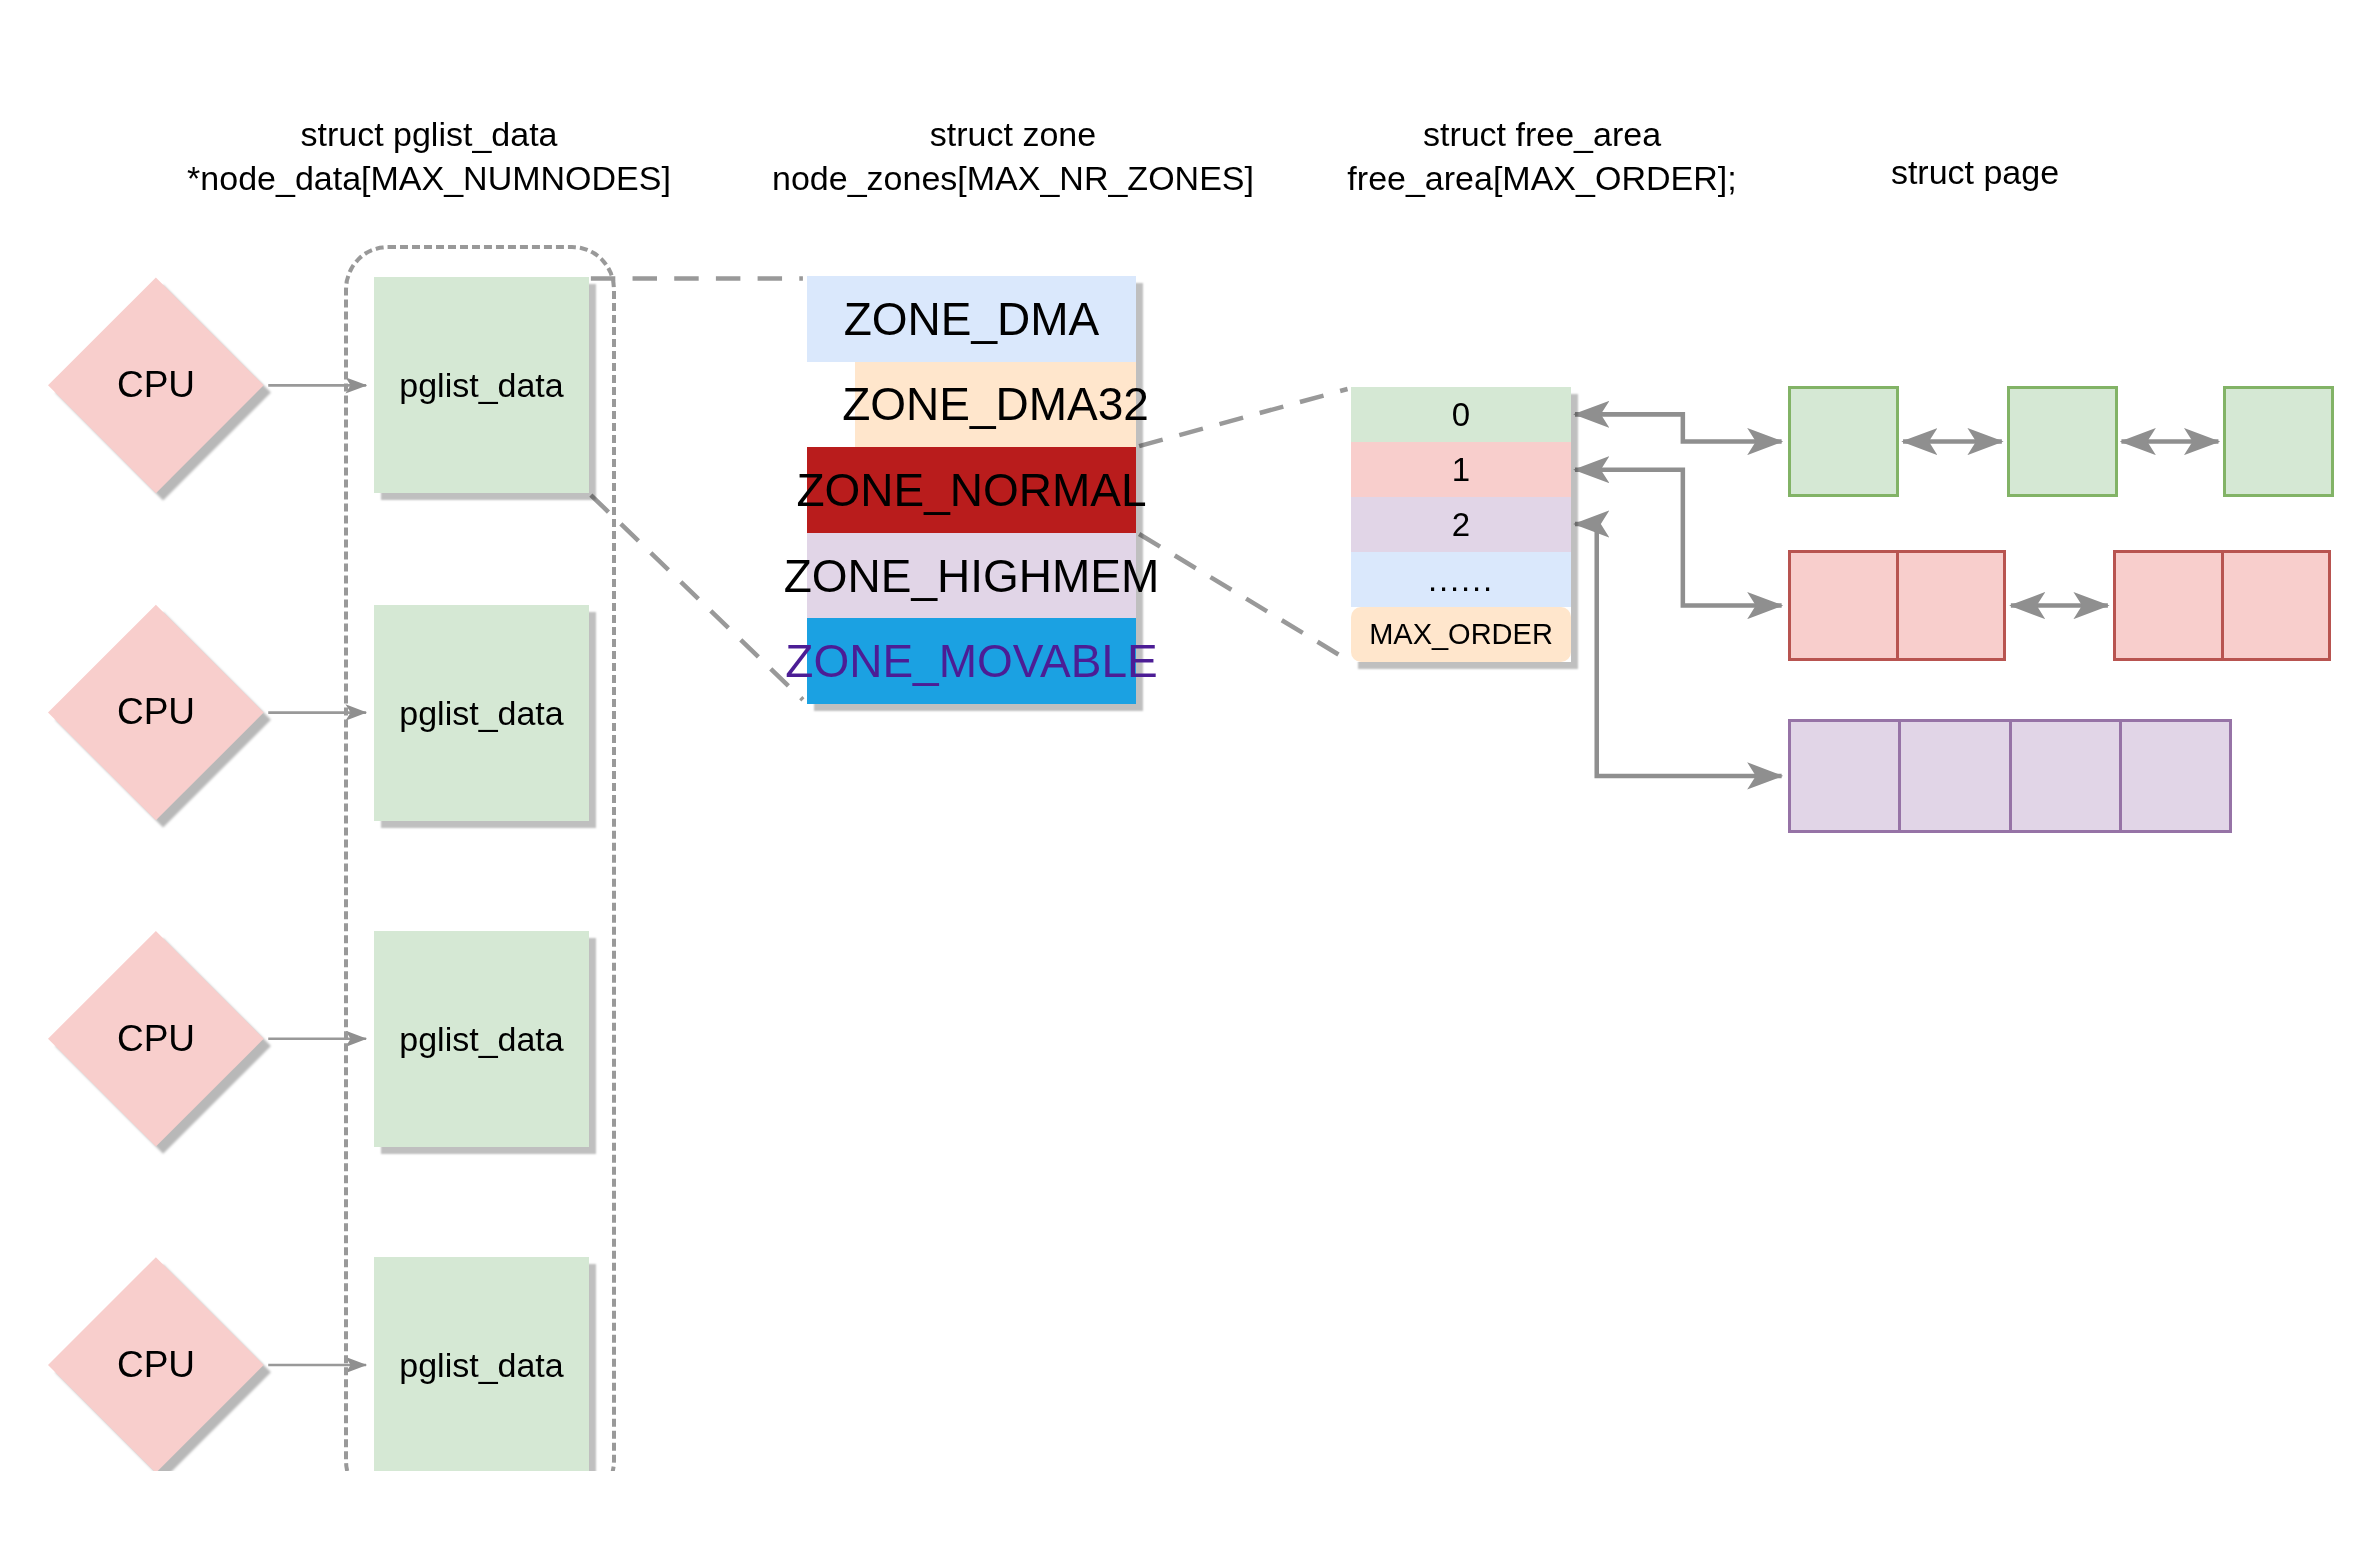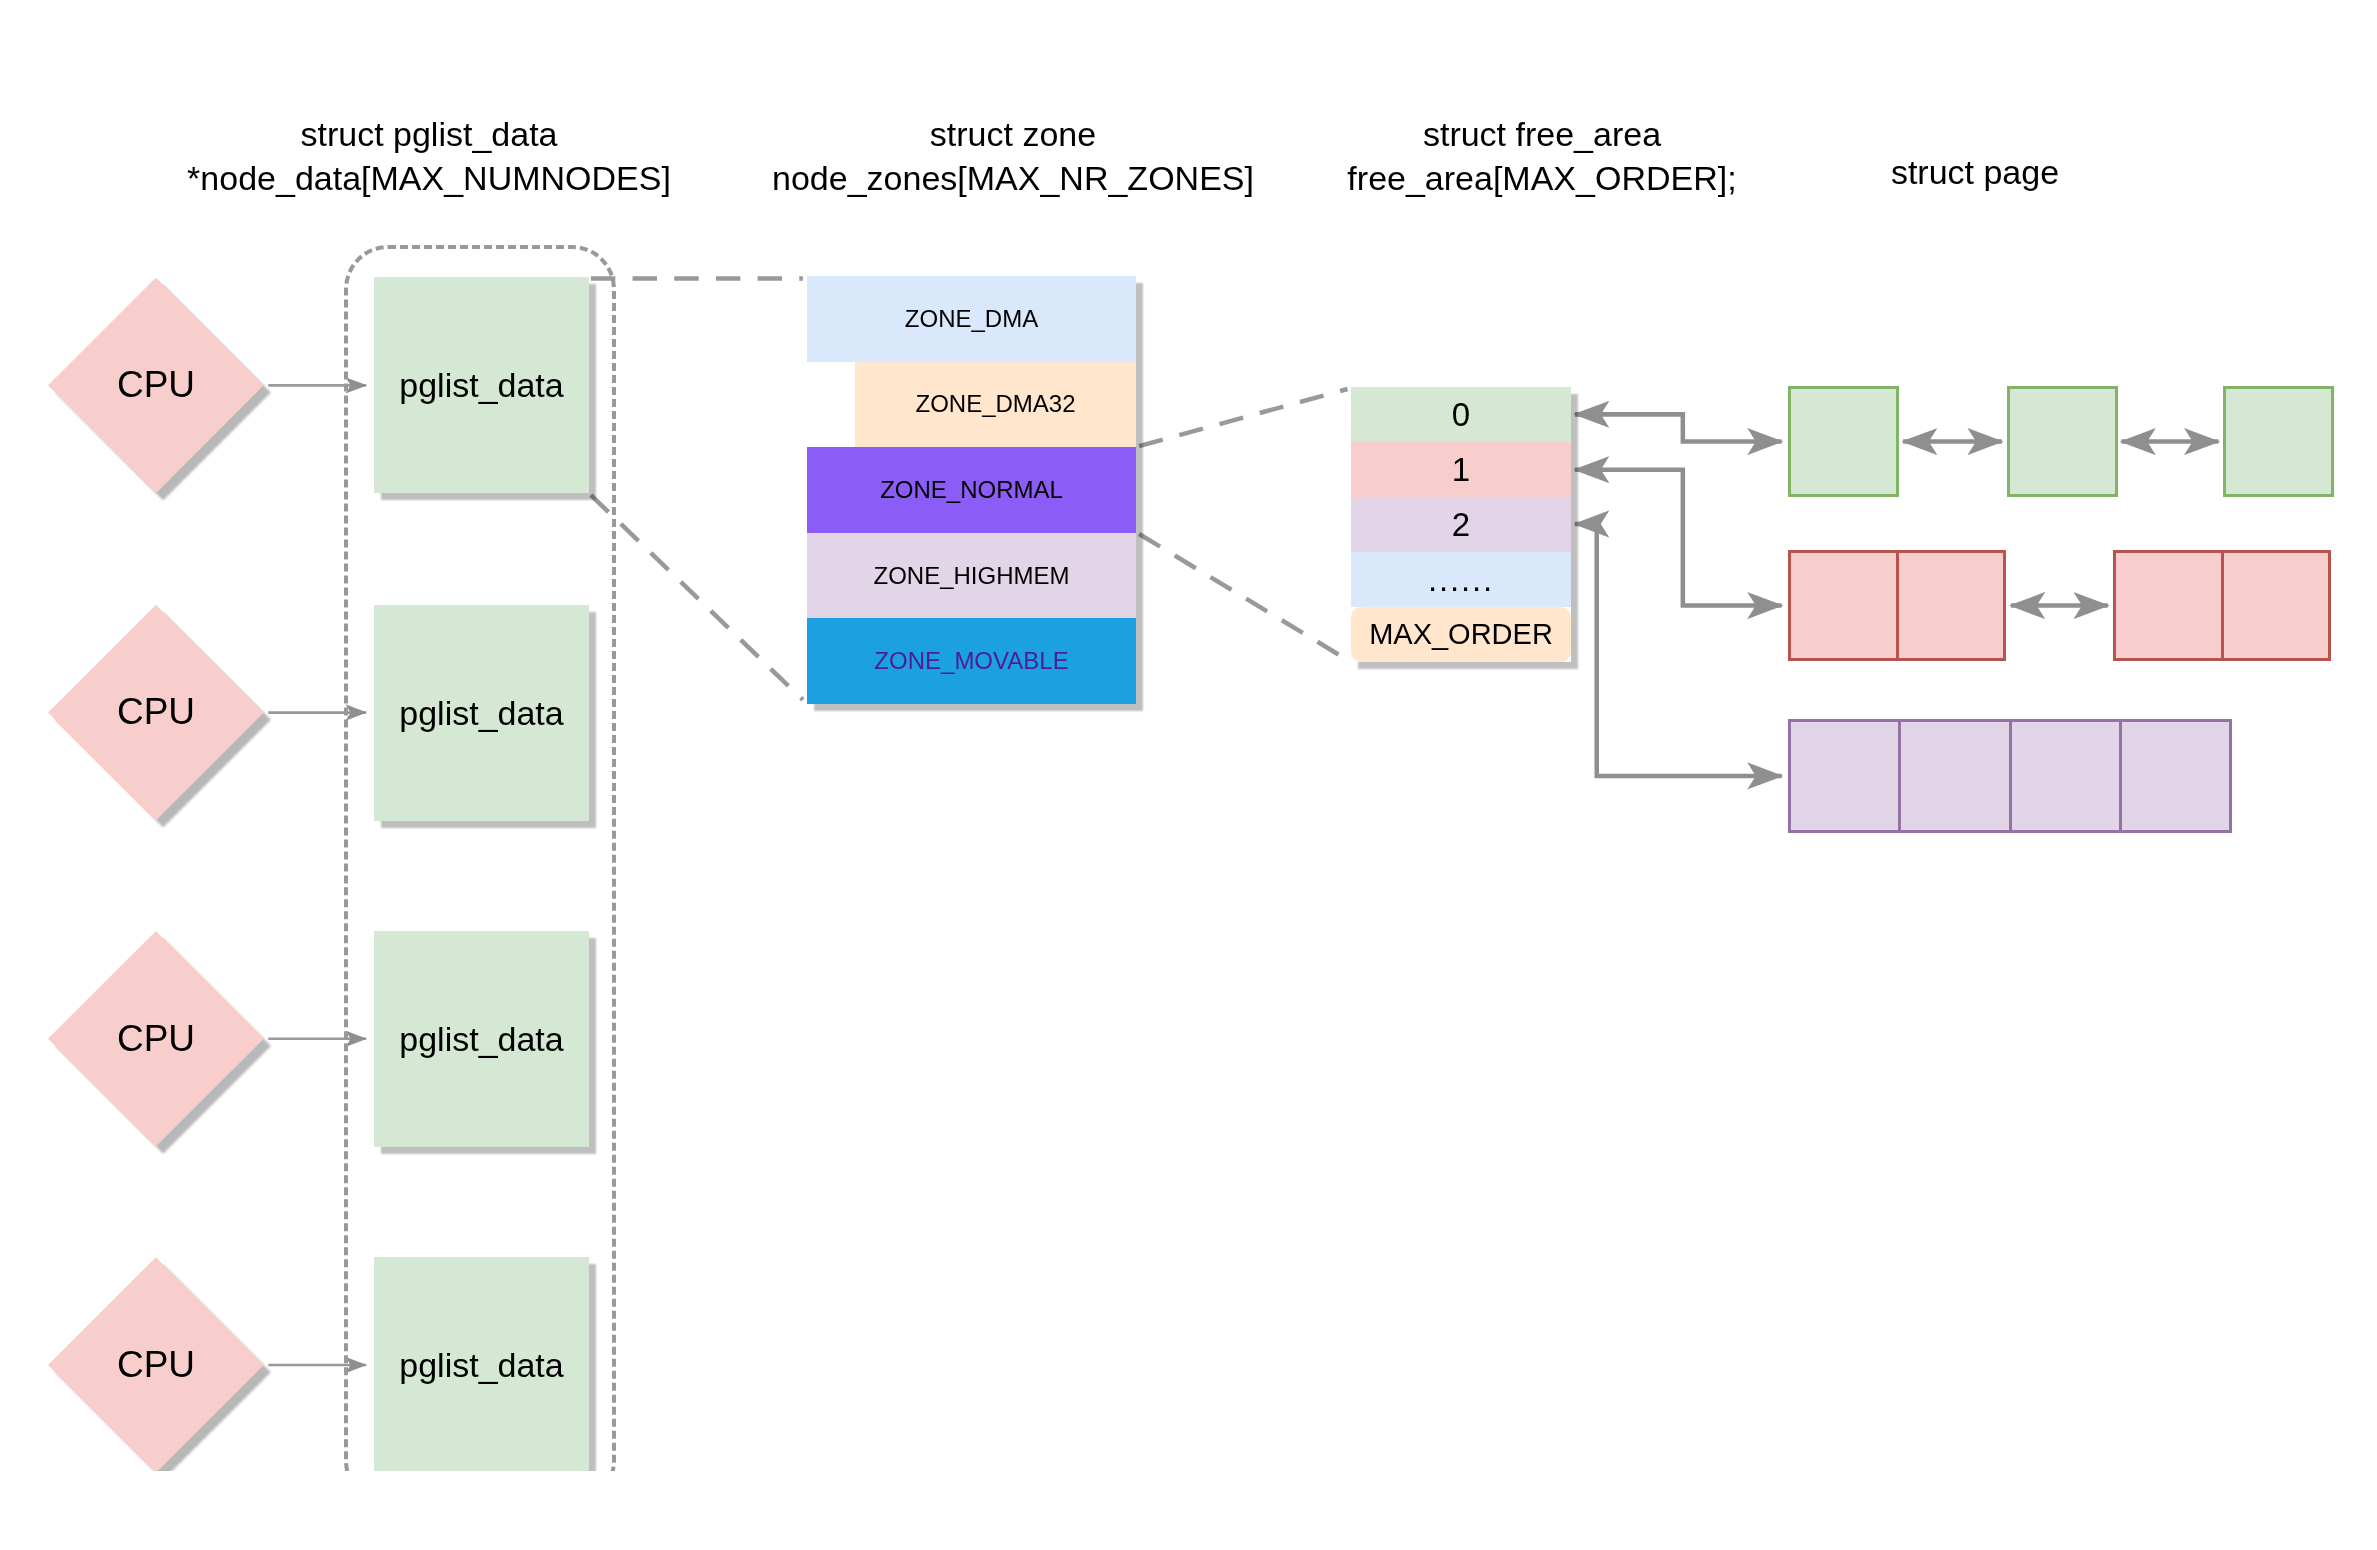--- a/index.html
+++ b/index.html
@@ -15,23 +15,23 @@
        text-align:center;font-size:37px;}
   .dashed-container{position:absolute;left:344px;top:245px;width:272px;height:1260px;
        border:4.5px dashed #999999;border-radius:44px;box-sizing:border-box;}
   .pbox{position:absolute;left:374px;width:215px;height:216px;background:#d5e8d4;
        display:flex;align-items:center;justify-content:center;font-size:34px;
        box-shadow:7.3px 7.3px 1.8px rgba(0,0,0,0.25);}
   
   .zone-stack{position:absolute;left:807px;top:276px;width:329px;height:428px;
        display:flex;flex-direction:column;box-shadow:7.3px 7.3px 1.8px rgba(0,0,0,0.25);}
   .zone-row{flex:1;display:flex;align-items:center;justify-content:center;
-       font-size:24px;text-align:right;}
+       font-size:46px;text-align:right;}
   .z-dma{background:#dae8fc;} .z-dma32{background:#ffe6cc;margin-left:48px;}
-  .z-normal{background:#8b5cf6;} .z-highmem{background:#e1d5e7;}
+  .z-normal{background:#b91c1c;} .z-highmem{background:#e1d5e7;}
   .z-movable{background:#1ba1e2;color:#4c1d95;}
   
   .free-area{position:absolute;left:1351px;top:387px;width:220px;height:275px;
        display:flex;flex-direction:column;box-shadow:7.3px 7.3px 1.8px rgba(0,0,0,0.25);}
   .fa-row{flex:1;display:flex;align-items:center;justify-content:center;font-size:33px;}
   .fa-0{background:#d5e8d4;} .fa-1{background:#f8cecc;} .fa-2{background:#e1d5e7;}
   .fa-dots{background:#dae8fc;letter-spacing:1.8px;}
   .fa-max{background:#ffe6cc;font-size:29px;border-radius:10px;}
   
   .pagebox{position:absolute;box-sizing:border-box;display:flex;}

